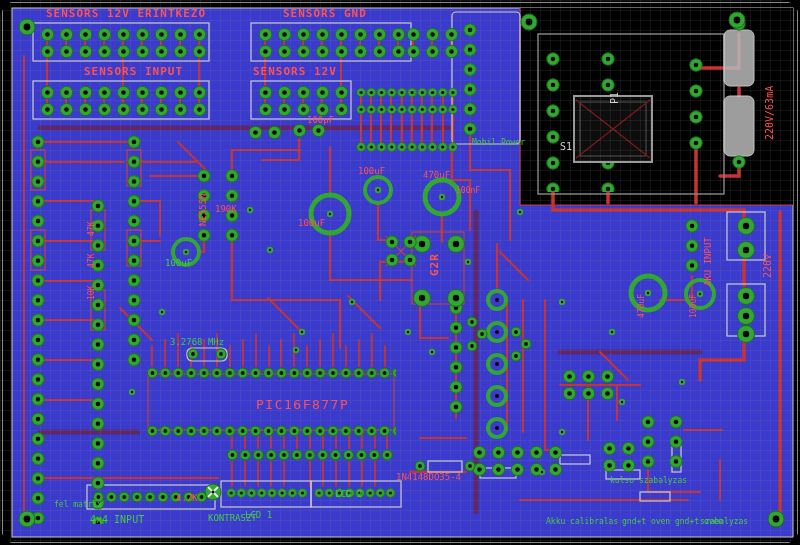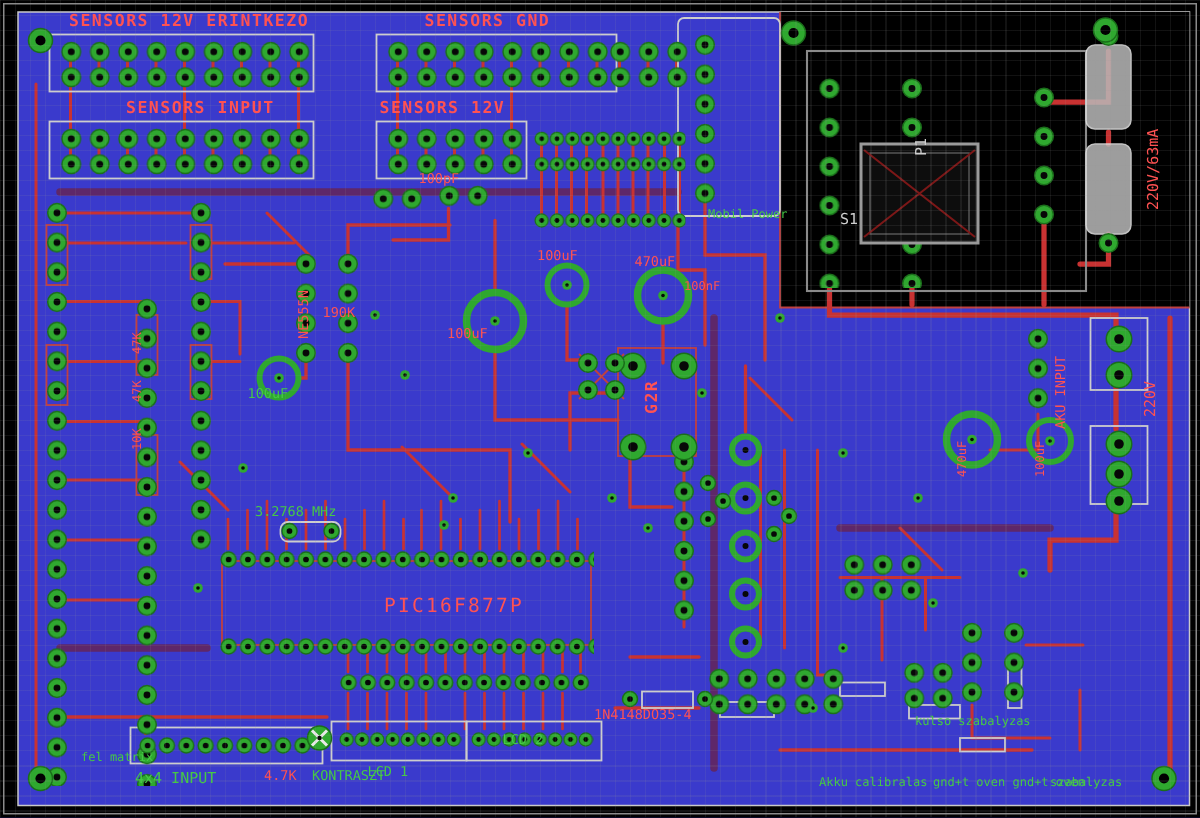--- a/index.html
+++ b/index.html
@@ -1,18 +1,18 @@
 <!DOCTYPE html>
 <html style="--background: #000000; --board: #3a3acc; --trace: #c83232; --pad: #2fa82f; --silk: #cccccc; --label_red: #ff5252; --label_green: #46c846;"><head>
 <meta charset="utf-8">
 <style>
   html,body{margin:0;padding:0;background:#000;}
   .screen{position:relative;width:800px;height:545px;overflow:hidden;
           background:var(--background,#000);
-          font-family:"DejaVu Sans Mono","Liberation Mono",monospace;}
+          font-family:"DejaVu Sans Mono","Liberation Mono",monospace;border-radius:20px;}
   svg{position:absolute;left:0;top:0;}
   .labels{position:absolute;left:0;top:0;width:800px;height:545px;pointer-events:none;}
   .lbl{position:absolute;white-space:nowrap;line-height:1;}
   .red{color:var(--label_red,#ff5252);}
   .green{color:var(--label_green,#46c846);}
   .gray{color:#cfcfcf;}
   .s8{font-size:8px;}.s9{font-size:9px;}.s10{font-size:10px;}
   .s11{font-size:11px;font-weight:bold;letter-spacing:1px;}
   .s13{font-size:13px;font-weight:normal;letter-spacing:1.5px;}
   .v{transform:rotate(-90deg);transform-origin:0 0;}
@@ -341,21 +341,21 @@
   </g>
 </svg>
 
 <div class="grid"></div>
 
 <div class="labels">
   <div class="lbl red s11" style="left:46px;top:8px">SENSORS 12V ERINTKEZO</div>
   <div class="lbl red s11" style="left:283px;top:8px">SENSORS GND</div>
   <div class="lbl red s11" style="left:84px;top:66px">SENSORS INPUT</div>
   <div class="lbl red s11" style="left:253px;top:66px">SENSORS 12V</div>
-  <div class="lbl red s9" style="left:279px;top:116px">100pF</div>
+  <div class="lbl red s9" style="left:307px;top:116px">100pF</div>
   <div class="lbl green s8" style="left:472px;top:139px">Mobil Power</div>
   <div class="lbl red s9 v" style="left:199px;top:226px">NE555N</div>
   <div class="lbl red s9" style="left:215px;top:205px">190K</div>
   <div class="lbl green s9" style="left:165px;top:259px">100uF</div>
   <div class="lbl red s9" style="left:298px;top:219px">100uF</div>
   <div class="lbl red s9" style="left:358px;top:167px">100uF</div>
   <div class="lbl red s9" style="left:423px;top:171px">470uF</div>
   <div class="lbl red s8" style="left:456px;top:187px">100nF</div>
   <div class="lbl red s11 v" style="left:429px;top:276px">G2R</div>
   <div class="lbl gray s10 v" style="left:610px;top:104px">P1</div>
@@ -364,21 +364,21 @@
   <div class="lbl red s10 v" style="left:763px;top:278px">220V</div>
   <div class="lbl red s9 v" style="left:704px;top:286px">AKU INPUT</div>
   <div class="lbl red s8 v" style="left:638px;top:318px">470uF</div>
   <div class="lbl red s8 v" style="left:690px;top:318px">100uF</div>
   <div class="lbl red s13" style="left:256px;top:398px">PIC16F877P</div>
   <div class="lbl green s9" style="left:170px;top:338px">3.2768 MHz</div>
   <div class="lbl red s9" style="left:396px;top:473px">1N4148DO35-4</div>
   <div class="lbl green s10" style="left:90px;top:515px">4x4 INPUT</div>
   <div class="lbl green s8" style="left:54px;top:501px">fel matrix</div>
   <div class="lbl green s9" style="left:208px;top:514px">KONTRASZT</div>
-  <div class="lbl red s9" style="left:176px;top:514px">4.7K</div>
+  <div class="lbl red s9" style="left:176px;top:494px">4.7K</div>
   <div class="lbl green s9" style="left:245px;top:511px">LCD 1</div>
   <div class="lbl green s9" style="left:335px;top:490px">LCD 2</div>
   <div class="lbl green s8" style="left:610px;top:477px">kulso szabalyzas</div>
   <div class="lbl green s8" style="left:546px;top:518px">Akku calibralas</div>
   <div class="lbl green s8" style="left:622px;top:518px">gnd+t oven gnd+t oven</div>
   <div class="lbl green s8" style="left:700px;top:518px">szabalyzas</div>
   <div class="lbl red s8 v" style="left:88px;top:236px">47K</div>
   <div class="lbl red s8 v" style="left:88px;top:268px">47K</div>
   <div class="lbl red s8 v" style="left:88px;top:300px">10K</div>
 </div>

